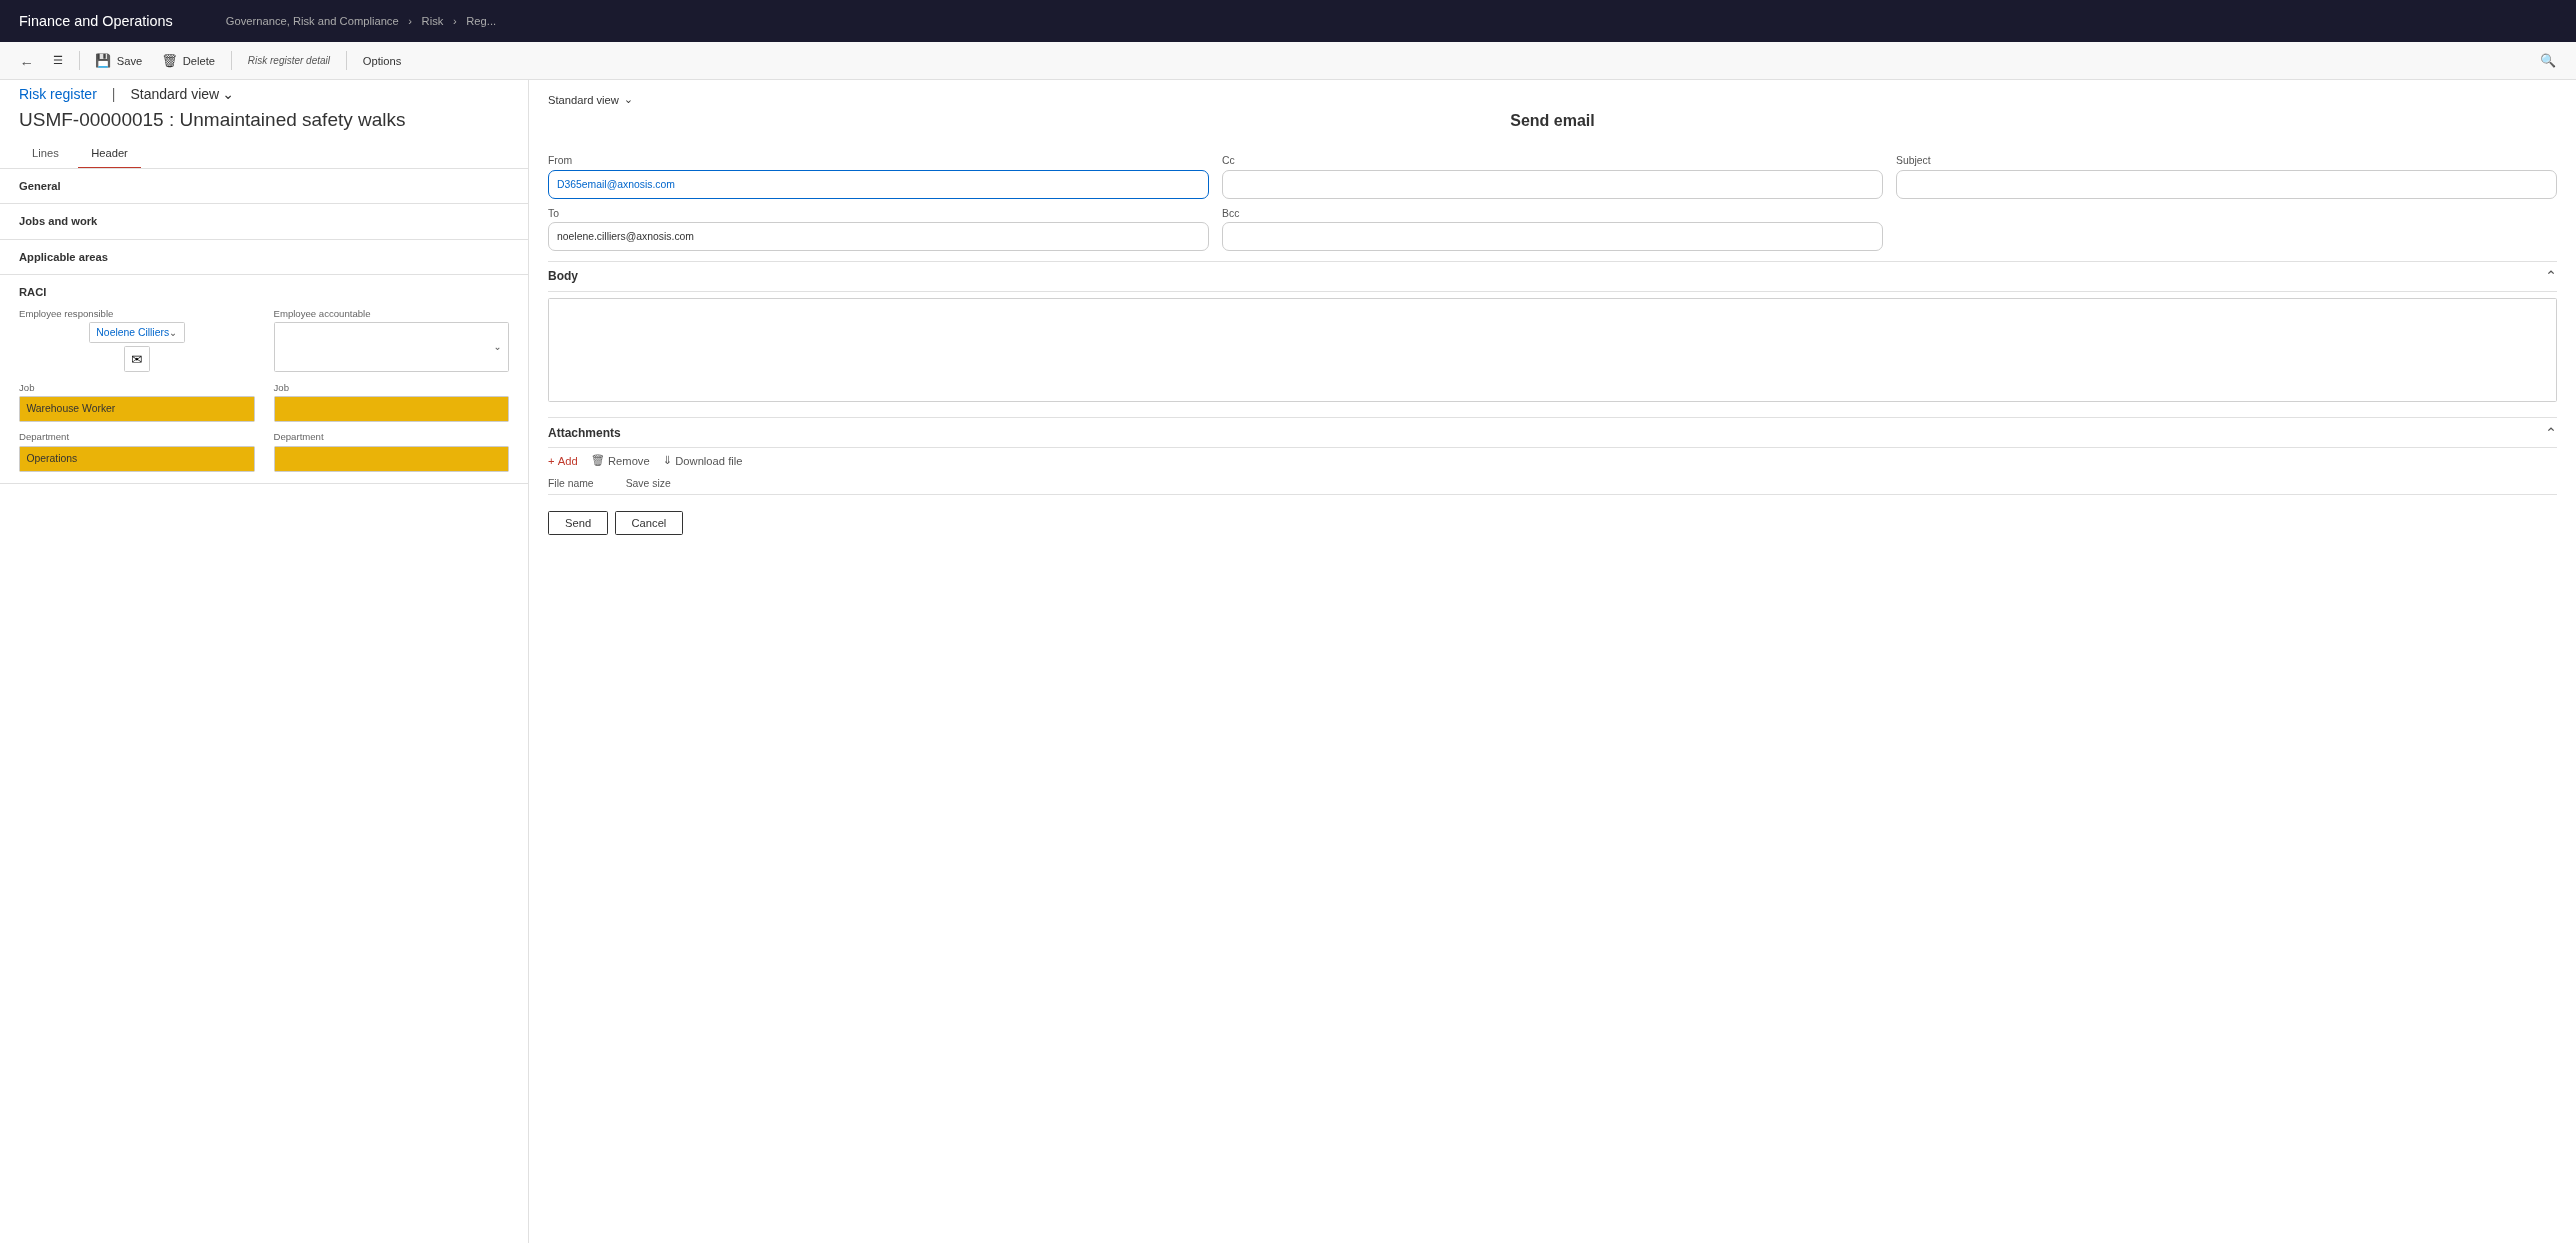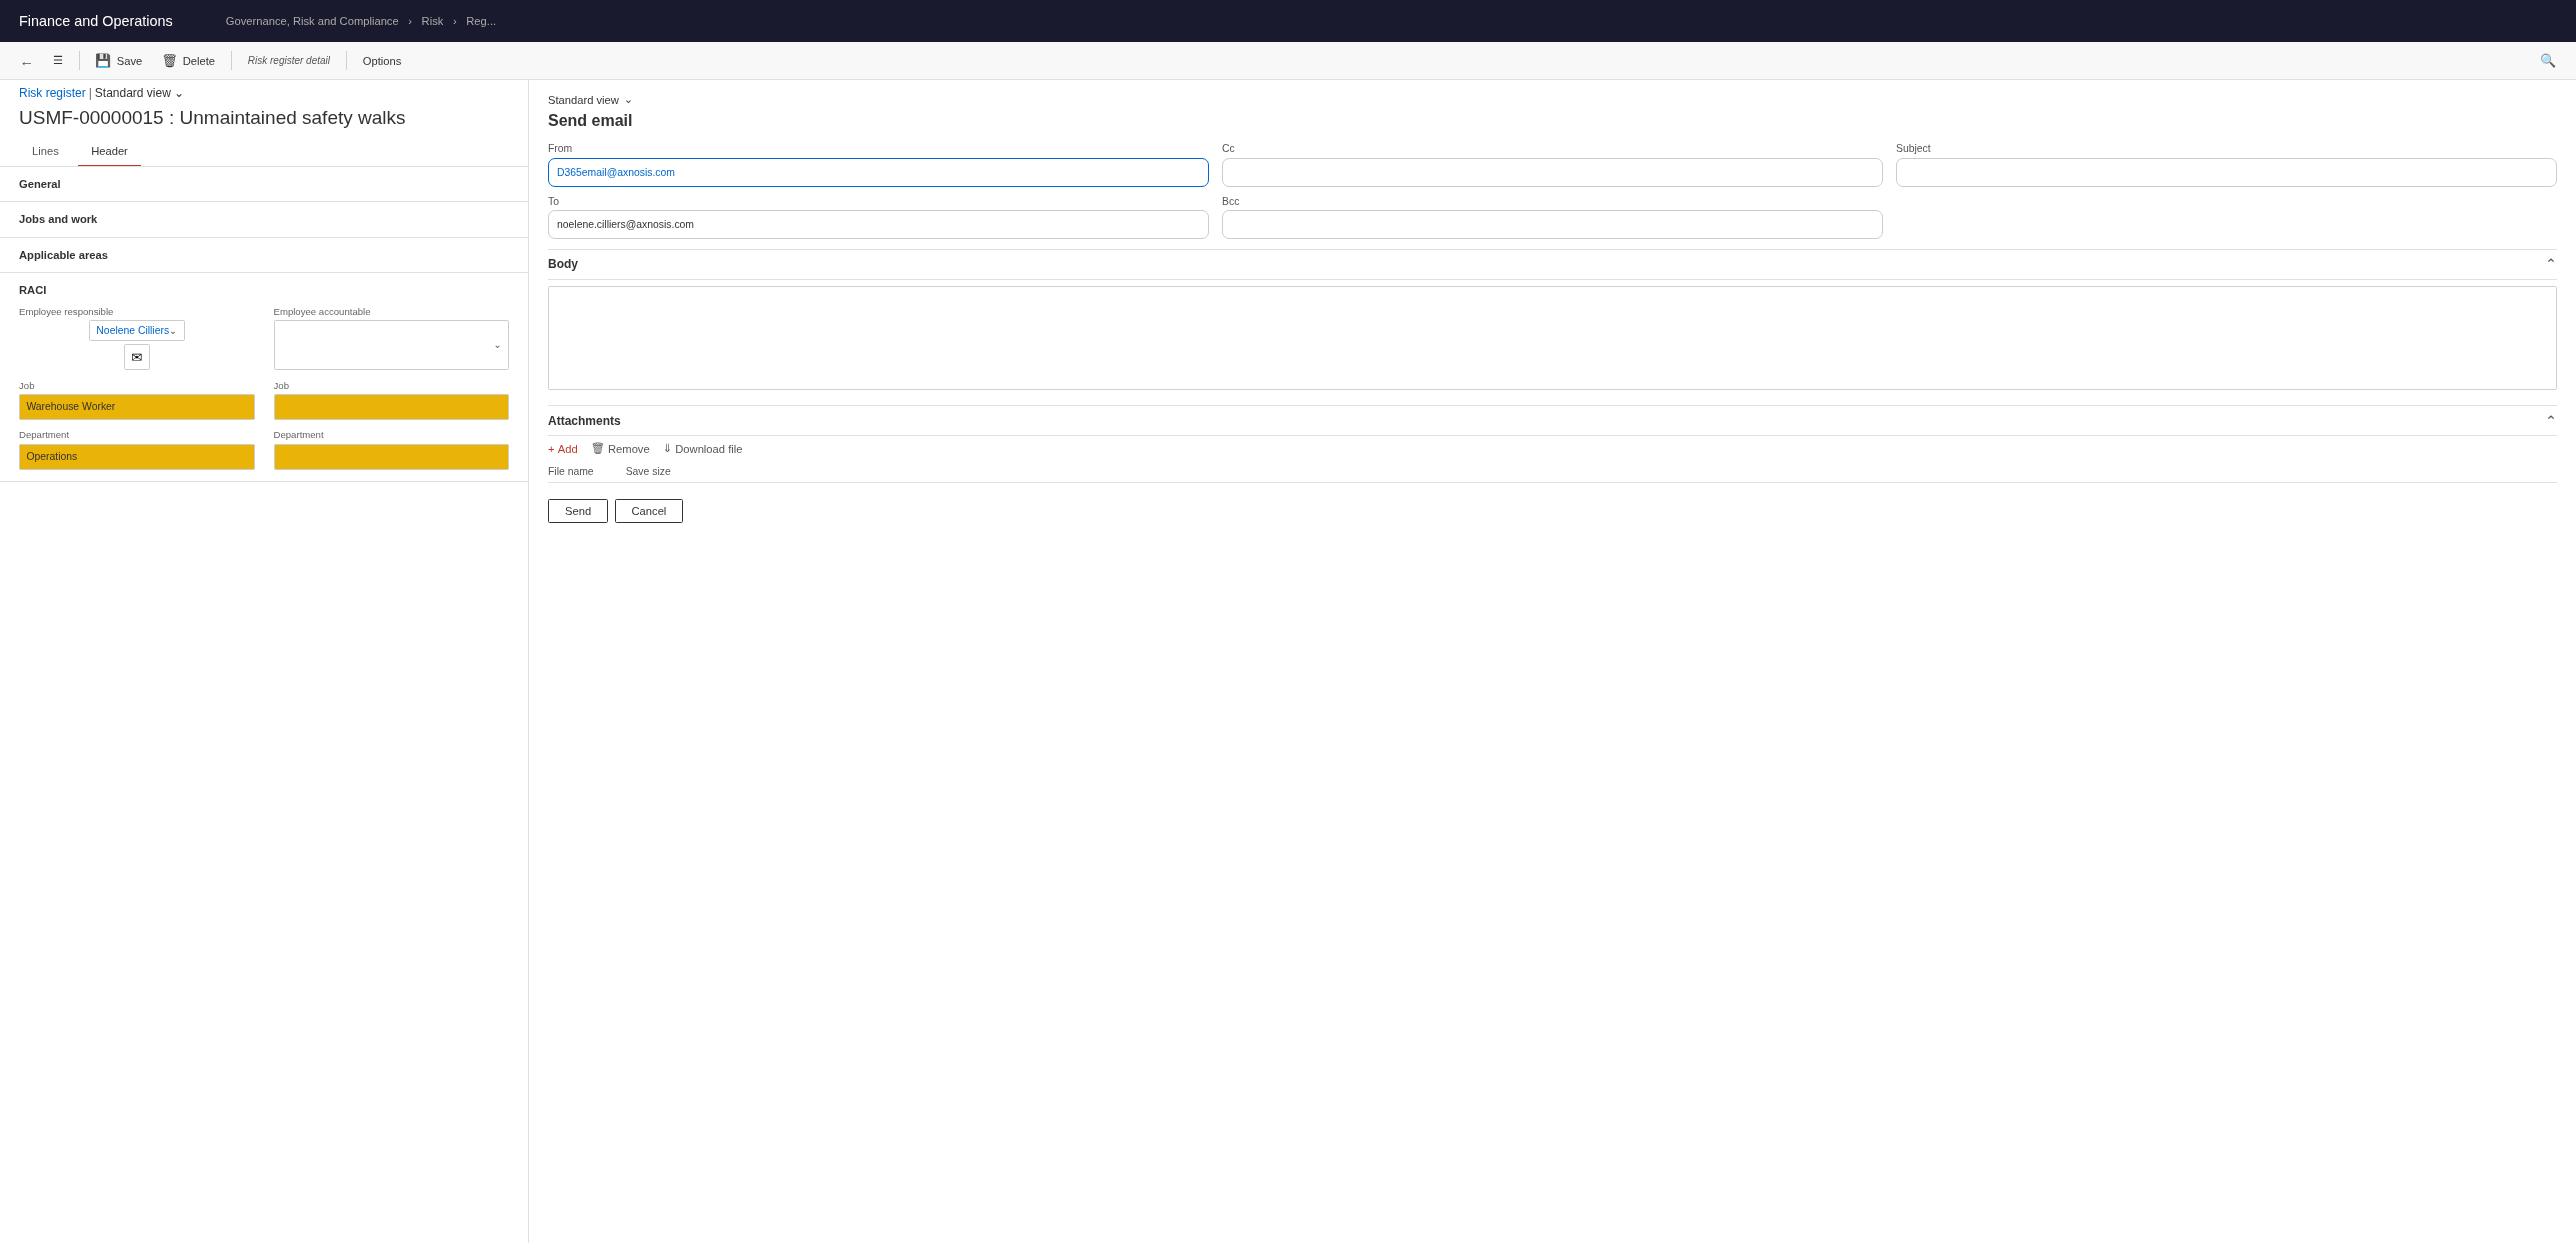--- a/index.html
+++ b/index.html
@@ -60,23 +60,23 @@
     .toolbar-btn .icon { font-size: 13px; }
     .toolbar-separator { width: 0.8px; height: 19px; background: #d0d0d0; margin: 0 3.2px; }
     .toolbar-label { font-size: 10px; color: #555; margin: 0 6.4px; font-style: italic; }
     .search-icon-btn { margin-left: auto; background: none; border: none; cursor: pointer; font-size: 13px; color: #555; padding: 3.2px 6.4px; }
 
     
     .content-breadcrumb {
       display: flex;
       align-items: center;
       padding: 6.4px 19px 0;
-      font-size: 12px;
+      font-size: 14px;
       color: #0066cc;
-      gap: 3px;
+      gap: 15px;
     }
     .content-breadcrumb a { color: #0066cc; text-decoration: none; }
     .content-breadcrumb .sep { color: #666; }
     .content-breadcrumb .view-selector {
       display: flex;
       align-items: center;
       gap: 3.2px;
       color: #333;
       cursor: pointer;
     }
@@ -206,21 +206,22 @@
       font-size: 11.2px;
       color: #333;
       margin-bottom: 6.4px;
       cursor: pointer;
     }
 
     .right-panel .panel-title {
       font-size: 16px;
       font-weight: 600;
       color: #333;
-      margin-bottom: 13px;
+      margin-bottom: 25px;
+      text-align: center;
     }
 
     .email-form { }
     .email-form-row {
       display: flex;
       gap: 13px;
       margin-bottom: 9.6px;
     }
     .email-field-group {
       display: flex;

